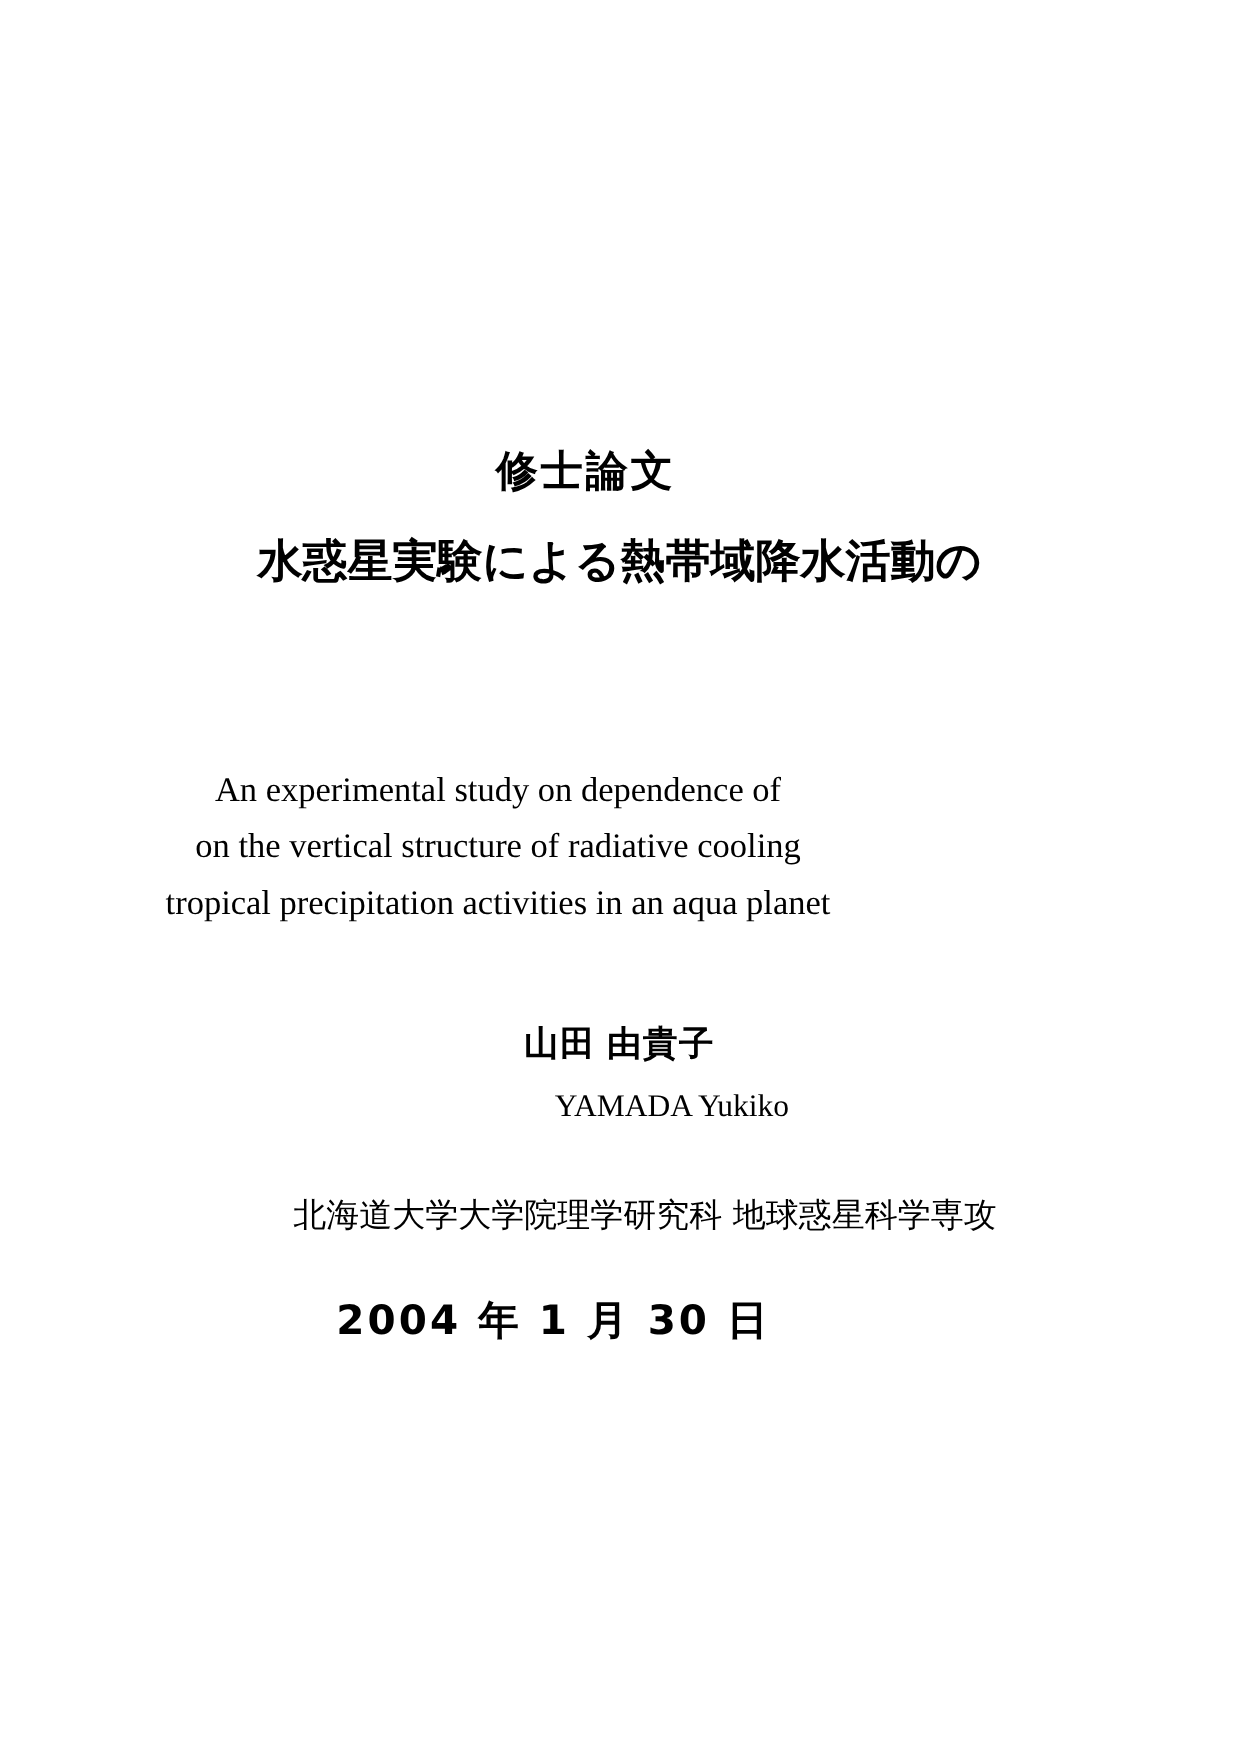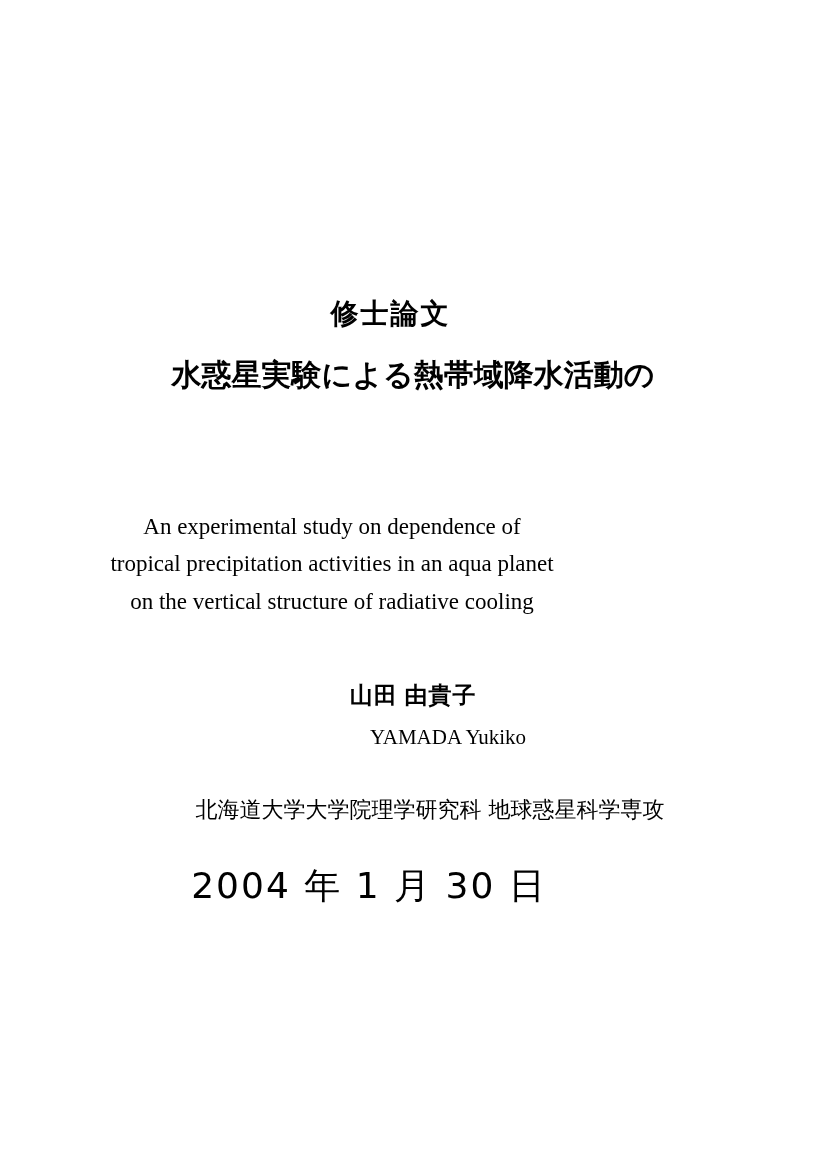--- a/index.html
+++ b/index.html
@@ -60,21 +60,21 @@
   }
   .author-ja {
     position: absolute;
     top: 680px;
     left: 0;
     width: 826px;
     text-align: center;
     font-size: 23px;
     font-weight: bold;
     letter-spacing: 1px;
-    font-family: Liberation Serif, serif;
+    font-family: Liberation Sans, sans-serif;
   }
   .author-en {
     position: absolute;
     top: 725px;
     left: 0;
     width: 826px;
     text-align: center;
     font-size: 21px;
     font-family: "Liberation Serif", "DejaVu Serif", serif;
     margin-left: 35px;
@@ -87,41 +87,41 @@
     text-align: center;
     font-size: 22px;
     font-family: "DejaVu Sans", "Liberation Sans", sans-serif;
   }
   .date {
     position: absolute;
     top: 862px;
     left: 0;
     width: 738px;
     text-align: center;
-    font-size: 36px;
-    font-weight: normal;
+    font-size: 27px;
+    font-weight: bold;
     letter-spacing: 2px;
     font-family: "DejaVu Sans", "Liberation Sans", sans-serif;
   }
 </style>
 </head>
 <body>
 
 <div class="page">
 
   <div class="doc-type">修士論文</div>
 
   <div class="title-ja">
     <span class="line">水惑星実験による熱帯域降水活動の</span>
   </div>
 
   <div class="title-en">
     <span class="line">An experimental study on dependence of</span>
+    <span class="line">on the vertical structure of radiative cooling</span>
     <span class="line">tropical precipitation activities in an aqua planet</span>
-    <span class="line">on the vertical structure of radiative cooling</span>
   </div>
 
   <div class="author-ja">山田 由貴子</div>
 
   <div class="author-en">YAMADA Yukiko</div>
 
   <div class="affiliation">北海道大学大学院理学研究科 地球惑星科学専攻</div>
 
   <div class="date">2004 年 1 月 30 日</div>
 

